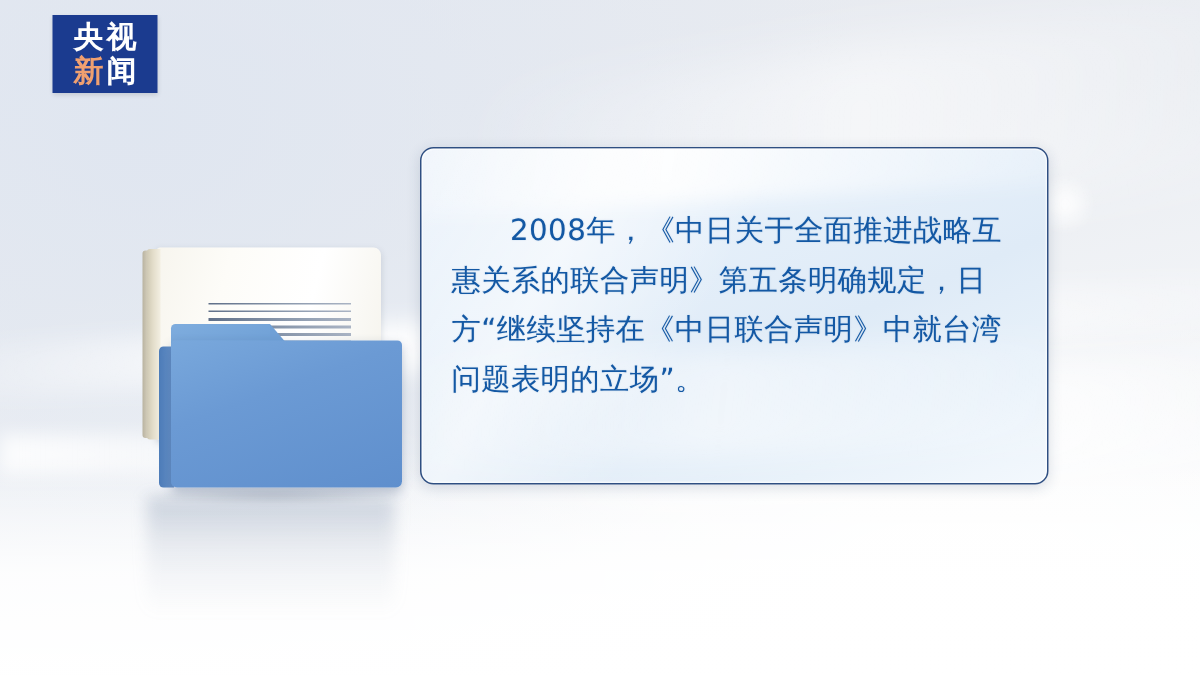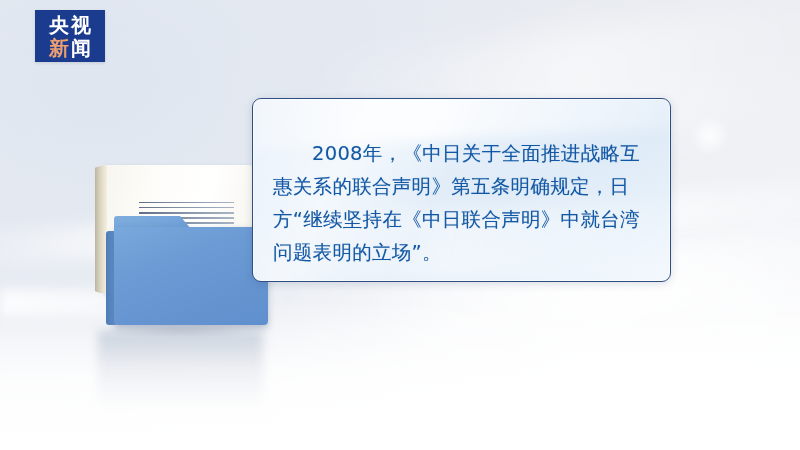--- a/index.html
+++ b/index.html
@@ -151,22 +151,22 @@
   }
   .ground-shadow{
     position:absolute; left:92px; top:326px;
     width:180px; height:9px;
     background:radial-gradient(ellipse at center, rgba(70,85,110,.32) 0%, rgba(70,85,110,0) 72%);
     filter:blur(3px);
   }
 
   
   #text-panel{
-    position:absolute; left:252px; top:98px;
-    width:419px; height:184px;
+    position:absolute; left:280px; top:98px;
+    width:419px; height:225px;
     border:1.6px solid #2f4f82;
     border-radius:9px;
     background:
       linear-gradient(118deg, rgba(255,255,255,.0) 0%, rgba(255,255,255,.55) 24%, rgba(255,255,255,0) 46%),
       linear-gradient(158deg, #eef4fb 0%, #e6f0fa 30%, #dfebf7 58%, #e9f2fa 82%, #f3f8fd 100%);
     box-shadow:0 2px 9px rgba(40,60,100,.16), inset 0 0 0 1px rgba(255,255,255,.55);
     overflow:hidden;
   }
   .panel-sheen{
     position:absolute; left:-10%; top:-12%;

